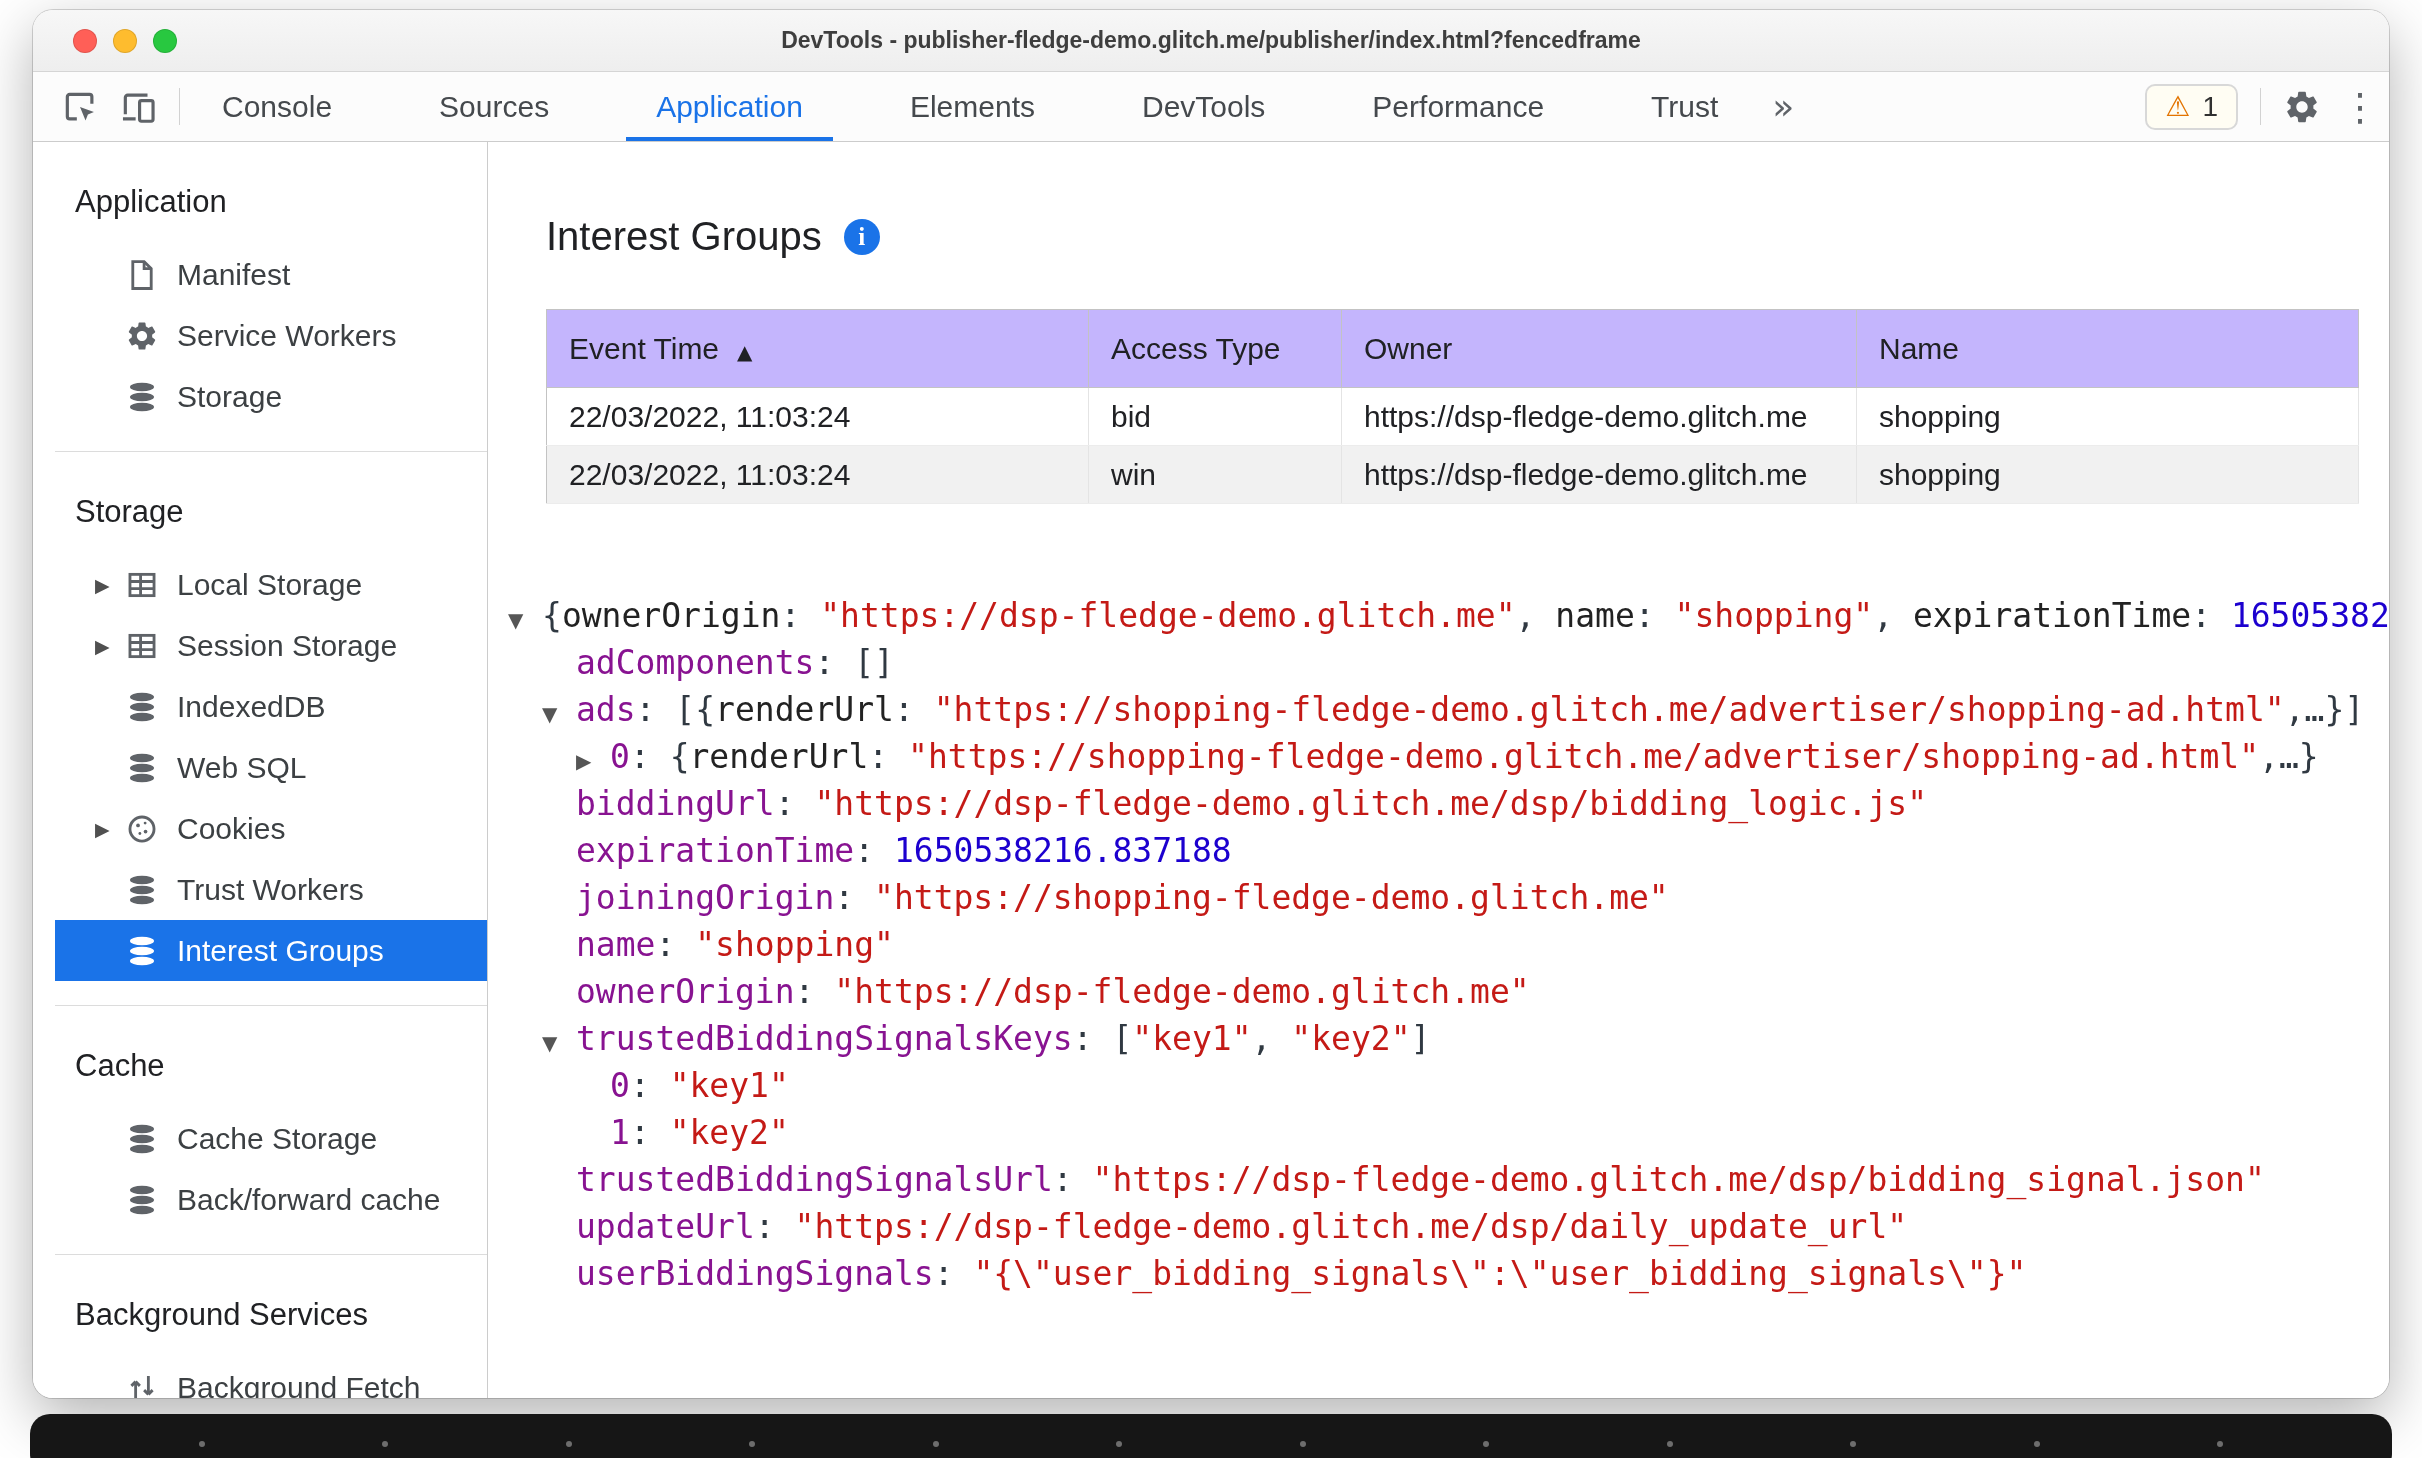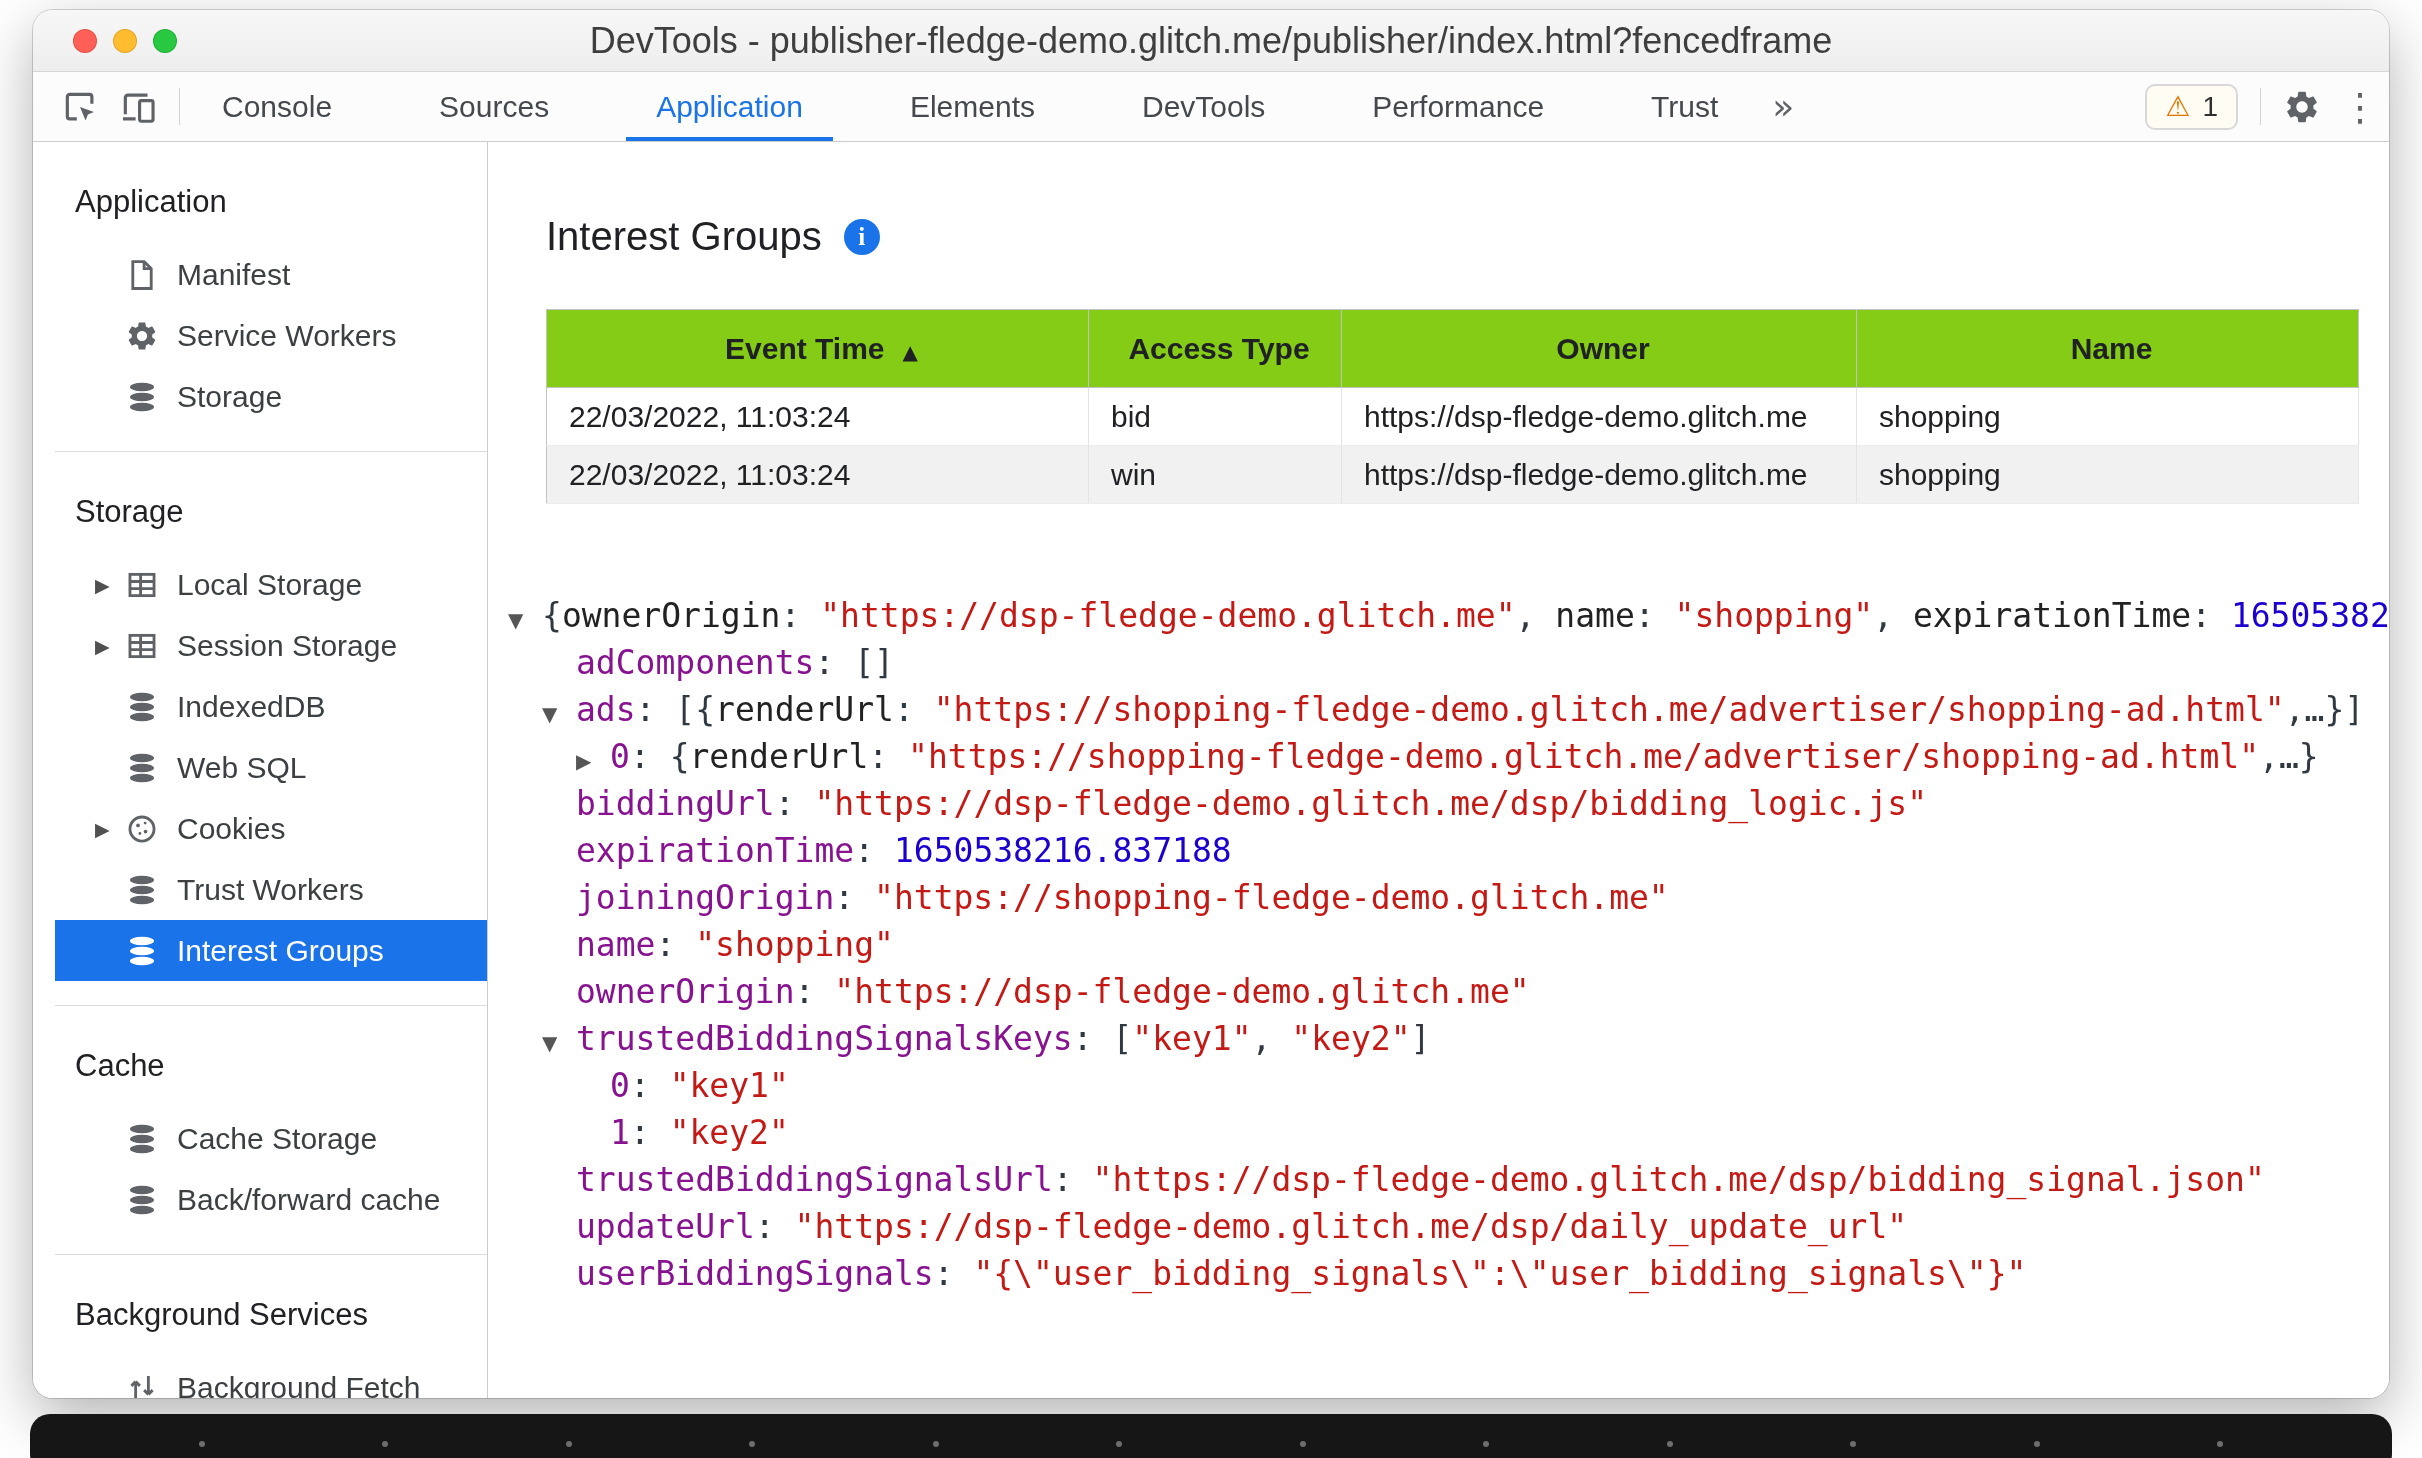--- a/index.html
+++ b/index.html
@@ -11,21 +11,21 @@
             background:#fff; border-radius:20px; overflow:hidden;
             box-shadow:0 0 0 1px rgba(0,0,0,.16), 0 20px 60px rgba(0,0,0,.30);
             display:flex; flex-direction:column; }
 
   .titlebar { flex:none; height:62px; background:linear-gradient(#f7f7f7,#eeeeee);
               border-bottom:1px solid #d5d5d5; position:relative;
               display:flex; align-items:center; justify-content:center; }
   .lights { position:absolute; left:40px; top:19px; display:flex; gap:16px; }
   .light { width:24px; height:24px; border-radius:50%; box-shadow:inset 0 0 0 1px rgba(0,0,0,.12); }
   .light.red { background:#ff5f57; } .light.yellow { background:#febc2e; } .light.green { background:#28c840; }
-  .window-title { font-size:36px; font-weight:400; color:#3e3e3e; }
+  .window-title { font-size:23px; font-weight:700; color:#3e3e3e; }
 
   
   .toolbar { flex:none; height:70px; display:flex; align-items:stretch;
              background:#fcfcfc; border-bottom:1px solid #cccccc; padding-left:18px; }
   .tb-icon { width:58px; display:flex; align-items:center; justify-content:center;
              color:#5f6368; cursor:pointer; }
   .ico24 { width:38px; height:38px; }
   .tb-sep { width:1px; background:#d2d2d2; margin:16px 12px; }
   .tabs { display:flex; align-items:stretch;gap:47px; }
   .tab { padding:0 30px; display:flex; align-items:center; font-size:30px; color:#45494d; cursor:pointer; white-space:nowrap; }
@@ -63,21 +63,21 @@
   .content { flex:1; min-width:0; overflow:hidden; background:#fff; }
   .page-title { margin:72px 0 0 58px; display:flex; align-items:center; font-size:40px; color:#202124; }
   .info-icon { margin-left:22px; width:36px; height:36px; border-radius:50%;
                background:#1a73e8; color:#fff; font-size:25px; font-weight:700;
                font-family:"Liberation Serif", serif; display:flex; align-items:center;
                justify-content:center; cursor:pointer; }
 
   table.data-table { margin:50px 0 0 58px; width:1812px; table-layout:fixed;
                      border-collapse:collapse; font-size:30px; color:#202124;
                      border:1px solid #c3c3c3; }
-  .data-table th { font-weight:700; text-align:center; background:#84cc16; height:78px;
+  .data-table th { font-weight:400; text-align:left; background:#c4b5fd; height:78px;
                    padding:0 14px 0 22px; border:1px solid #c3c3c3; white-space:nowrap; overflow:hidden; }
   .data-table td { height:58px; padding:0 14px 0 22px; border-right:1px solid #e4e4e4;
                    border-bottom:1px solid #ececec; white-space:nowrap; overflow:hidden;
                    text-overflow:ellipsis; background:#fff; }
   .data-table tr.striped td { background:#f1f1f1; }
   .sort-arrow { margin-left:18px; font-size:20px; color:#202124; font-family:"DejaVu Sans", sans-serif; }
 
   
   .json-tree { margin-top:88px; padding-left:20px; font-family:"DejaVu Sans Mono", monospace;
                font-size:33px; line-height:47px; color:#303942; white-space:pre; }

